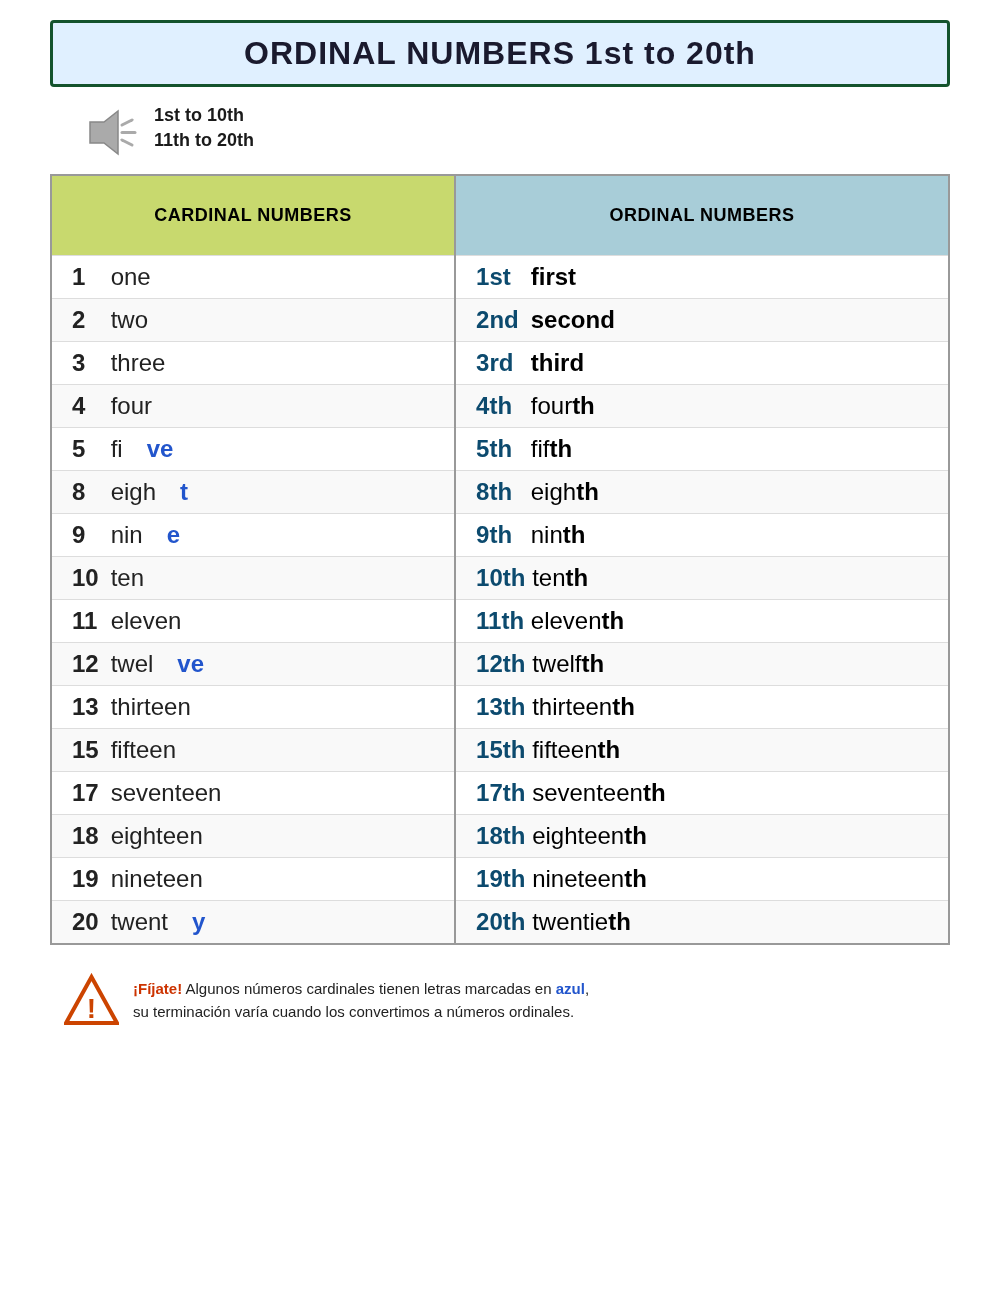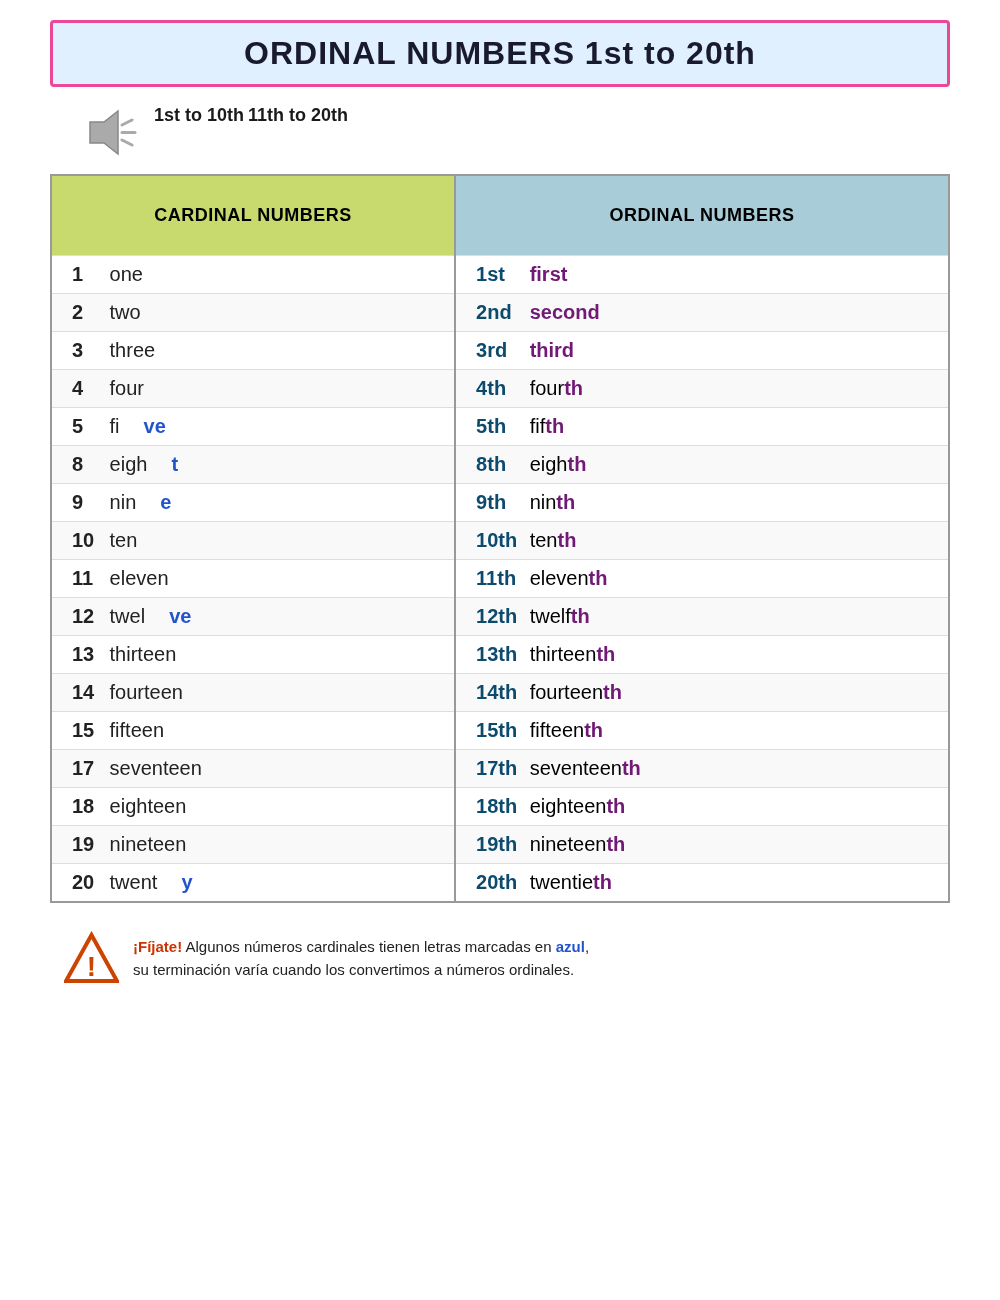--- a/index.html
+++ b/index.html
@@ -13,41 +13,41 @@
     .page-wrapper {
       max-width: 900px;
       margin: 0 auto;
     }
     .title {
       font-size: 32px;
       font-weight: 900;
       text-align: center;
       color: #1a1a2e;
       background: #e0f0ff;
-      border: 3px solid #ec4899;
+      border: 3px solid #14532d;
       border-radius: 4px;
       padding: 12px 20px;
       margin-bottom: 18px;
       letter-spacing: 1px;
     }
     .audio-section {
       display: flex;
       align-items: flex-start;
       margin-bottom: 14px;
       padding-left: 30px;
     }
     .speaker-icon {
       width: 60px;
       height: 55px;
       margin-right: 14px;
       flex-shrink: 0;
     }
     .audio-links {
       display: flex;
-      flex-direction: row;
+      flex-direction: column;
       justify-content: center;
       gap: 4px;
     }
     .audio-link {
       font-size: 18px;
       color: #1a1a1a;
       font-weight: 600;
       cursor: pointer;
       text-decoration: none;
     }
@@ -67,21 +67,21 @@
       background: #c8d96e;
       border-right: 2px solid #999;
       width: 45%;
     }
     .th-ordinal {
       background: #a8cdd8;
       width: 55%;
     }
     .main-table td {
       padding: 7px 20px;
-      font-size: 20px;
+      font-size: 24px;
       vertical-align: middle;
       border-top: 1px solid #ddd;
     }
     .td-cardinal {
       border-right: 2px solid #999;
       text-align: left;
       padding-left: 60px;
     }
     .td-ordinal {
       text-align: left;
@@ -100,21 +100,21 @@
     .blue { color: #2255cc; font-weight: 700; margin-left: 24px; }
     .ord-num {
       display: inline-block;
       min-width: 48px;
       color: #0c4a6e;
       font-weight: 700;
     }
     .ord-word {
       font-weight: 500;
     }
-    .ord-red { color: #701a75; font-weight: 700; text-align: center; }
+    .ord-red { color: #000000; font-weight: 700; text-align: center; }
     .note-section {
       display: flex;
       align-items: center;
       margin-top: 18px;
       padding: 10px 14px;
       gap: 14px;
     }
     .warning-icon {
       flex-shrink: 0;
       width: 55px;
@@ -196,24 +196,20 @@
         </tr>
         <tr>
           <td class="td-cardinal"><span class="num">12</span> <span class="word">twel</span><span class="blue">ve</span><span class="word"></span></td>
           <td class="td-ordinal"><span class="ord-num">12th</span> <span class="ord-word">twelf</span><span class="ord-red">th</span></td>
         </tr>
         <tr>
           <td class="td-cardinal"><span class="num">13</span> <span class="word">thirteen</span></td>
           <td class="td-ordinal"><span class="ord-num">13th</span> <span class="ord-word">thirteen</span><span class="ord-red">th</span></td>
         </tr>
         <tr>
-          <td class="td-cardinal"><span class="num">14</span> <span class="word">fourteen</span></td>
-          <td class="td-ordinal"><span class="ord-num">14th</span> <span class="ord-word">fourteen</span><span class="ord-red">th</span></td>
-        </tr>
-        <tr>
           <td class="td-cardinal"><span class="num">15</span> <span class="word">fifteen</span></td>
           <td class="td-ordinal"><span class="ord-num">15th</span> <span class="ord-word">fifteen</span><span class="ord-red">th</span></td>
         </tr>
         <tr>
           <td class="td-cardinal"><span class="num">17</span> <span class="word">seventeen</span></td>
           <td class="td-ordinal"><span class="ord-num">17th</span> <span class="ord-word">seventeen</span><span class="ord-red">th</span></td>
         </tr>
         <tr>
           <td class="td-cardinal"><span class="num">18</span> <span class="word">eighteen</span></td>
           <td class="td-ordinal"><span class="ord-num">18th</span> <span class="ord-word">eighteen</span><span class="ord-red">th</span></td>

